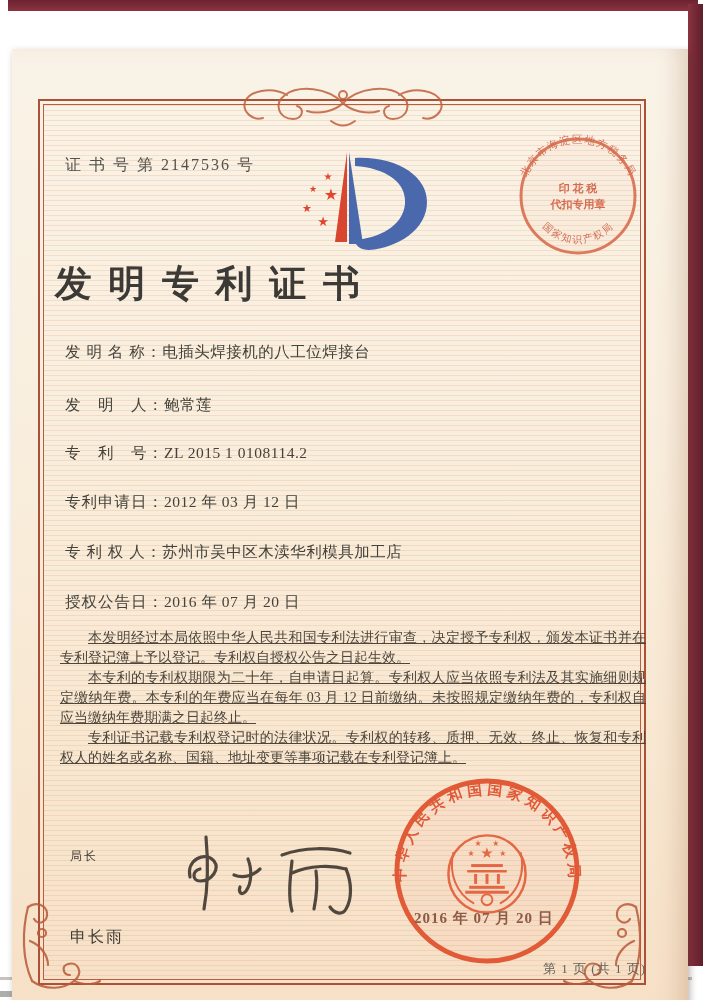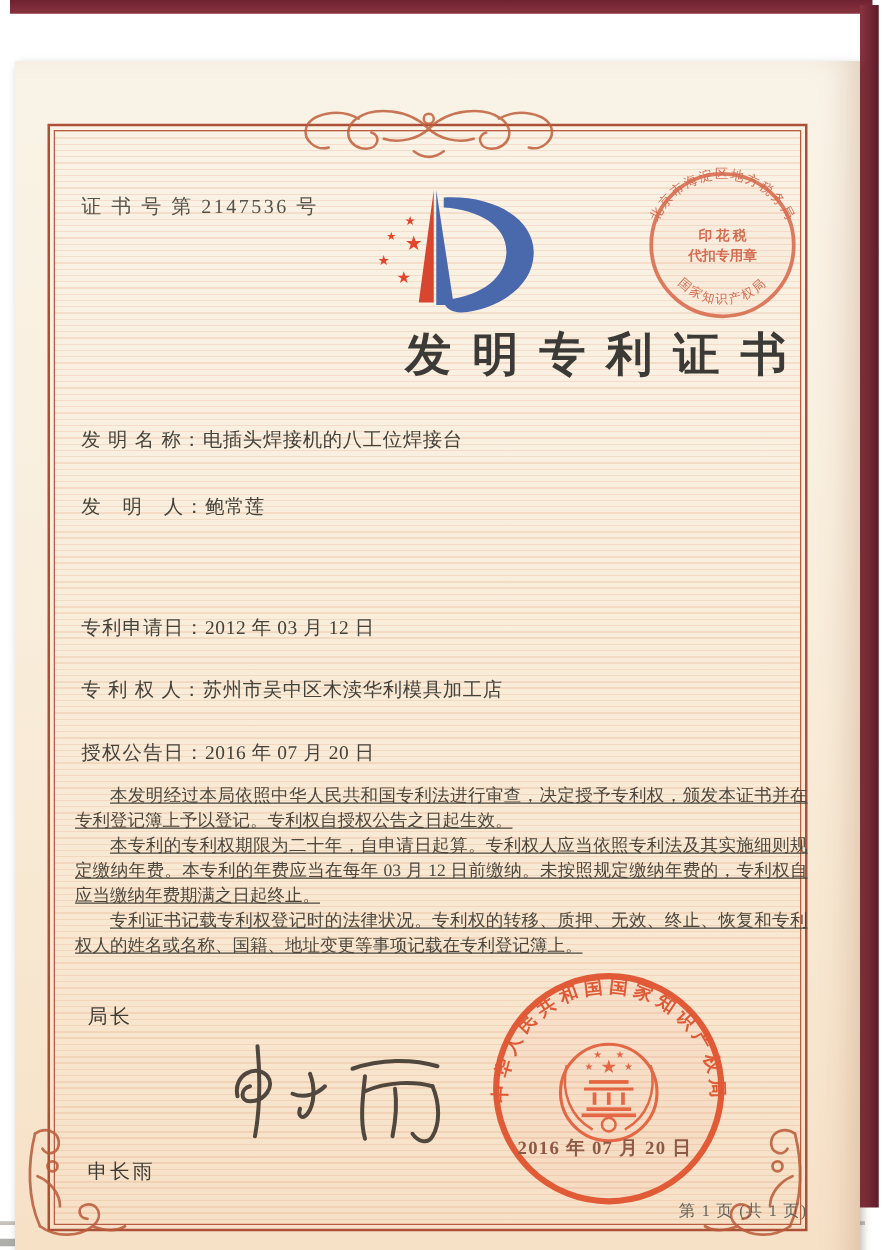--- a/index.html
+++ b/index.html
@@ -32,30 +32,30 @@
   }
   .ornament-top{position:absolute;left:223px;top:32px;width:216px;height:50px;}
   .flourish{position:absolute;width:88px;height:94px;}
   .flourish.left{left:2px;top:852px;}
   .flourish.right{left:550px;top:852px;transform:scaleX(-1);}
   
   .cert-number{position:absolute;left:53px;top:106px;font-size:16px;letter-spacing:2px;color:#56524a;}
   .logo{position:absolute;left:273px;top:92px;width:160px;height:112px;}
   .tax-seal{position:absolute;left:498px;top:79px;width:136px;height:136px;opacity:.88;}
   .title{
-    position:absolute;left:26px;top:210px;width:608px;text-align:right;
+    position:absolute;left:26px;top:210px;width:608px;text-align:left;
     font-size:37px;font-weight:bold;color:#3c3a36;letter-spacing:.45em;text-indent:.45em;
   }
   .field-row{position:absolute;left:53px;white-space:nowrap;font-size:15.5px;color:#45423a;}
   .field-row .lab{letter-spacing:1px;}
   .field-row .val{letter-spacing:.5px;}
   .row0{top:293px}.row1{top:346px}.row2{top:394px}.row3{top:443px}.row4{top:493px}.row5{top:543px}
   .body-text{position:absolute;left:48px;top:579px;width:586px;font-size:14px;line-height:20px;color:#4c463c;text-align:justify;}
   .body-text p{margin:0;text-indent:2em;text-decoration:underline;}
-  .signer-title{position:absolute;left:58px;top:754px;font-size:16px;color:#3f3c35;letter-spacing:2px;font-family:Liberation Sans, sans-serif;}
+  .signer-title{position:absolute;left:58px;top:799px;font-size:12px;color:#3f3c35;letter-spacing:2px;font-family:Liberation Sans, sans-serif;}
   .signer-name{position:absolute;left:58px;top:878px;font-size:16px;color:#3f3c35;letter-spacing:2px;font-family:Liberation Mono, monospace;}
   .signature{position:absolute;left:150px;top:776px;width:212px;height:94px;}
   .office-seal{position:absolute;left:379px;top:726px;width:192px;height:192px;opacity:.93;}
   .seal-date{position:absolute;left:402px;top:860px;width:170px;font-size:15px;font-weight:bold;color:#8d5a46;letter-spacing:1px;}
   .page-footer{position:absolute;left:26px;top:911px;width:608px;text-align:right;font-size:13px;color:#66625a;letter-spacing:1px;}
   svg{display:block;}
 </style>
 </head>
 <body>
 
@@ -133,20 +133,23 @@
     <text x="68" y="80" font-size="11" font-weight="bold" fill="#cf5a3d" text-anchor="middle">代扣专用章</text>
   </svg>
 
   <div class="title">发明专利证书</div>
 
   <div class="field-row row1">
     <span class="lab">发　明　人：</span><span class="val">鲍常莲</span>
   </div>
   <div class="field-row row0">
     <span class="lab">发 明 名 称：</span><span class="val">电插头焊接机的八工位焊接台</span>
+  </div>
+  <div class="field-row row2">
+    <span class="lab">专　利　号：</span><span class="val">ZL 2015 1 0108114.2</span>
   </div>
   <div class="field-row row3">
     <span class="lab">专利申请日：</span><span class="val">2012 年 03 月 12 日</span>
   </div>
   <div class="field-row row4">
     <span class="lab">专 利 权 人：</span><span class="val">苏州市吴中区木渎华利模具加工店</span>
   </div>
   <div class="field-row row5">
     <span class="lab">授权公告日：</span><span class="val">2016 年 07 月 20 日</span>
   </div>

